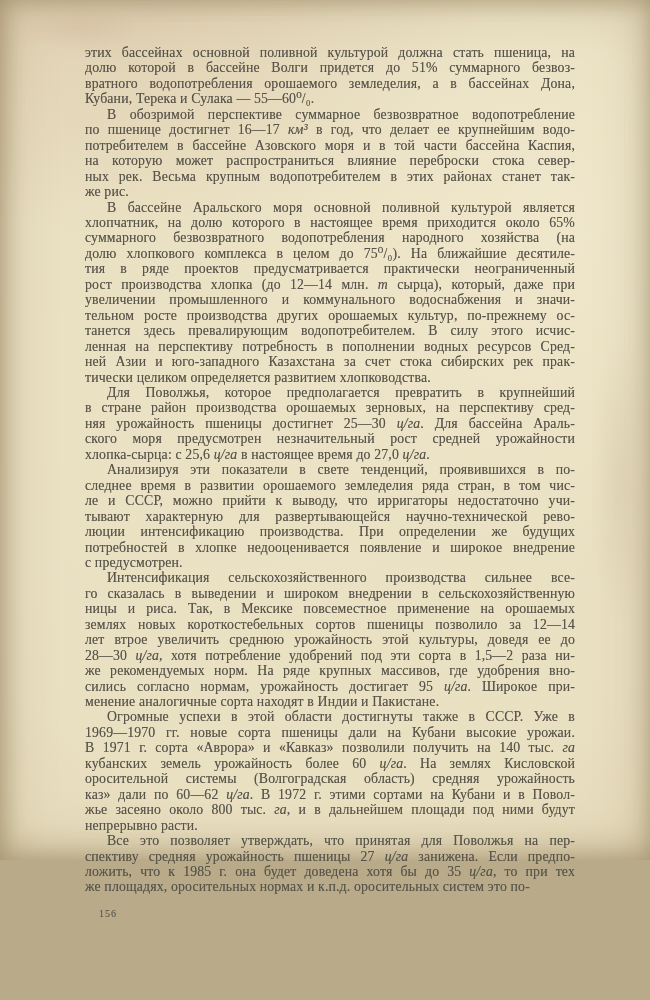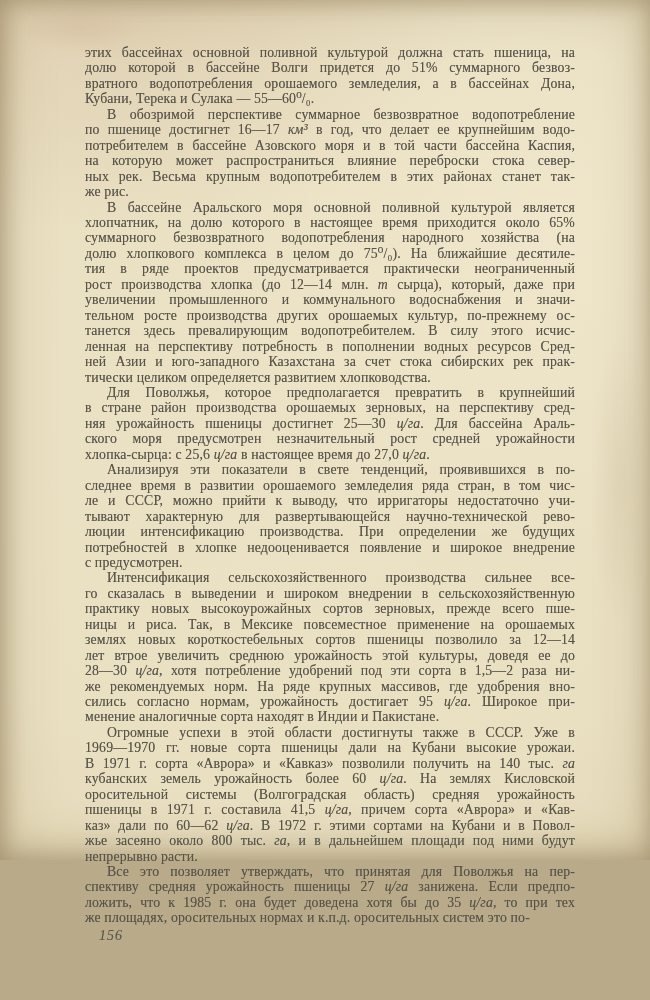--- a/index.html
+++ b/index.html
@@ -30,25 +30,24 @@
   .paragraph { margin:0; }
   .line {
     text-align:justify;
     text-align-last:justify;
     white-space:normal;
   }
   .line.last { text-align-last:left; }
   .line.first { padding-left:22px; }
   .line i { }
   .page-number {
-    position:absolute; left:99px; top:928px;
-    font-size:14px; color:#5d5a50;
+    position:absolute; left:99px; top:908px;
+    font-size:10px; color:#5d5a50;
     text-shadow:0 0 0.5px rgba(93,90,80,0.5);
     letter-spacing:1px;
-    font-style:italic;
   }
   .stain-a {
     position:absolute; left:20px; top:5px; width:120px; height:45px;
     background:radial-gradient(ellipse at center, rgba(195,145,125,0.16) 0%, rgba(195,145,125,0) 70%);
     pointer-events:none;
   }
   .stain-b {
     position:absolute; right:0px; top:330px; width:60px; height:300px;
     background:radial-gradient(ellipse at center, rgba(150,125,80,0.10) 0%, rgba(150,125,80,0) 70%);
     pointer-events:none;
@@ -101,36 +100,34 @@
         <div class="line">следнее время в развитии орошаемого земледелия ряда стран, в том чис-</div>
         <div class="line">ле и СССР, можно прийти к выводу, что ирригаторы недостаточно учи-</div>
         <div class="line">тывают характерную для развертывающейся научно-технической рево-</div>
         <div class="line">люции интенсификацию производства. При определении же будущих</div>
         <div class="line">потребностей в хлопке недооценивается появление и широкое внедрение</div>
         <div class="line last">с предусмотрен.</div>
       </div>
       <div class="paragraph">
         <div class="line first">Интенсификация сельскохозяйственного производства сильнее все-</div>
         <div class="line">го сказалась в выведении и широком внедрении в сельскохозяйственную</div>
-        <div class="line">практику новых высокоурожайных сортов зерновых, прежде всего пше-</div>
         <div class="line">ницы и риса. Так, в Мексике повсеместное применение на орошаемых</div>
         <div class="line">землях новых короткостебельных сортов пшеницы позволило за 12—14</div>
         <div class="line">лет втрое увеличить среднюю урожайность этой культуры, доведя ее до</div>
         <div class="line">28—30 <i>ц/га</i>, хотя потребление удобрений под эти сорта в 1,5—2 раза ни-</div>
         <div class="line">же рекомендуемых норм. На ряде крупных массивов, где удобрения вно-</div>
         <div class="line">сились согласно нормам, урожайность достигает 95 <i>ц/га</i>. Широкое при-</div>
         <div class="line last">менение аналогичные сорта находят в Индии и Пакистане.</div>
       </div>
       <div class="paragraph">
         <div class="line first">Огромные успехи в этой области достигнуты также в СССР. Уже в</div>
         <div class="line">1969—1970 гг. новые сорта пшеницы дали на Кубани высокие урожаи.</div>
         <div class="line">В 1971 г. сорта «Аврора» и «Кавказ» позволили получить на 140 тыс. <i>га</i></div>
         <div class="line">кубанских земель урожайность более 60 <i>ц/га</i>. На землях Кисловской</div>
         <div class="line">оросительной системы (Волгоградская область) средняя урожайность</div>
-        <div class="line">пшеницы в 1971 г. составила 41,5 <i>ц/га</i>, причем сорта «Аврора» и «Кав-</div>
         <div class="line">каз» дали по 60—62 <i>ц/га</i>. В 1972 г. этими сортами на Кубани и в Повол-</div>
         <div class="line">жье засеяно около 800 тыс. <i>га</i>, и в дальнейшем площади под ними будут</div>
         <div class="line last">непрерывно расти.</div>
       </div>
       <div class="paragraph">
         <div class="line first">Все это позволяет утверждать, что принятая для Поволжья на пер-</div>
         <div class="line">спективу средняя урожайность пшеницы 27 <i>ц/га</i> занижена. Если предпо-</div>
         <div class="line">ложить, что к 1985 г. она будет доведена хотя бы до 35 <i>ц/га</i>, то при тех</div>
         <div class="line last">же площадях, оросительных нормах и к.п.д. оросительных систем это по-</div>
       </div>

